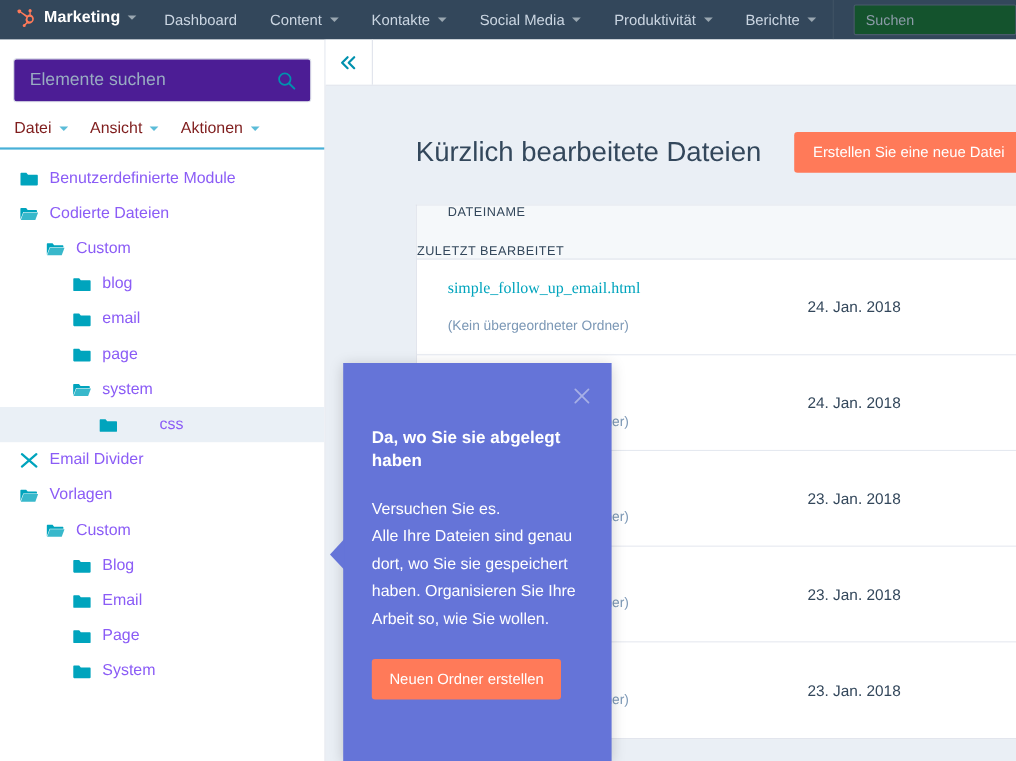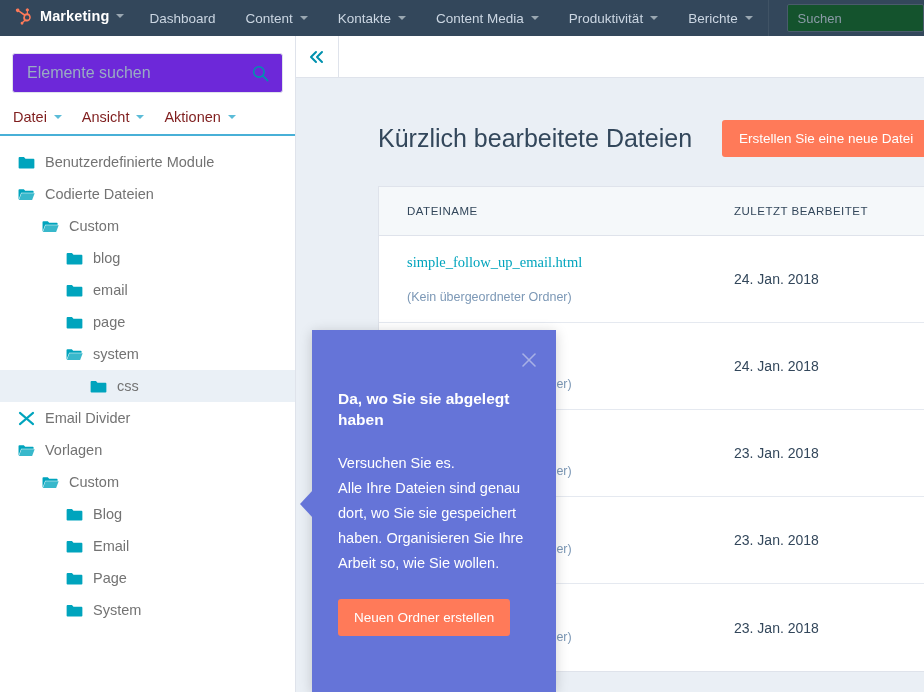--- a/index.html
+++ b/index.html
@@ -51,21 +51,21 @@
     position: absolute; top: 36px; left: 0;
     width: 296px; height: 656px;
     background: #ffffff;
     border-right: 1px solid #dfe3eb;
     overflow: hidden;
   }
   .side-search-wrap { padding: 17px 12px 0 12px; }
   .side-search {
     height: 40px; border: 1px solid #dfe3eb; border-radius: 3px;
     display: flex; align-items: center; padding: 0 12px 0 14px;
-    background: #6d28d9;
+    background: #4c1d95;
   }
   .side-search .ph {
     flex: 1; color: #99acc2; font-size: 16px;
   }
   .mag { width: 19px; height: 19px; display: block; }
 
   .side-menubar {
     display: flex; align-items: center; gap: 20px;
     padding: 16px 0 9px 13px;
     border-bottom: 2px solid #48b0d7;
@@ -76,23 +76,23 @@
   }
   .mi .caret2 {
     display: inline-block; width: 0; height: 0;
     border-left: 4px solid transparent; border-right: 4px solid transparent;
     border-top: 4.5px solid #5bbcd8; margin-left: 7px;
   }
 
   .tree { padding-top: 10px; }
   .tree-row {
     height: 32px; display: flex; align-items: center;
-    font-size: 14.5px; color: #737373; white-space: nowrap;
-  }
-  .tree-row.sel { background: #eaf0f6; }
+    font-size: 14.5px; color: #8b5cf6; white-space: nowrap;
+  }
+  .tree-row.sel { background: #eaf0f6; gap: 28px; }
   .tree-row .lbl { line-height: 1; }
   .ficon { width: 17px; height: 15px; margin-right: 10px; flex: 0 0 auto; display:block; }
 
   
   .main {
     position: absolute; top: 36px; left: 296px;
     width: 628px; height: 656px;
     background: #eaeff5;
   }
   .main-topbar {
@@ -120,21 +120,21 @@
 
   .table {
     margin-top: 29px; margin-right: 0;
     background: #ffffff; border: 1px solid #dfe3eb;
     border-right: none;
     width: 546px;
   }
   .thead {
     height: 49px; background: #f5f8fa;
     border-bottom: 1px solid #dfe3eb;
-    display: flex; align-items: center;
+    display: flex; align-items: flex-start; flex-direction: column;
   }
   .th {
     font-size: 11.5px; color: #33475b; letter-spacing: .5px; font-weight: normal;
   }
   .th-name { padding-left: 28px; flex: 1; }
   .th-date { width: 190px; }
   .trow {
     height: 87px; display: flex; align-items: center;
     border-bottom: 1px solid #e5e9f0;
   }
@@ -204,21 +204,21 @@
   </div>
   <div class="nav-item">
     <span>Content</span>
     <span class="caret"></span>
   </div>
   <div class="nav-item">
     <span>Kontakte</span>
     <span class="caret"></span>
   </div>
   <div class="nav-item">
-    <span>Content Media</span>
+    <span>Social Media</span>
     <span class="caret"></span>
   </div>
   <div class="nav-item">
     <span>Produktivität</span>
     <span class="caret"></span>
   </div>
   <div class="nav-item">
     <span>Berichte</span>
     <span class="caret"></span>
   </div>

